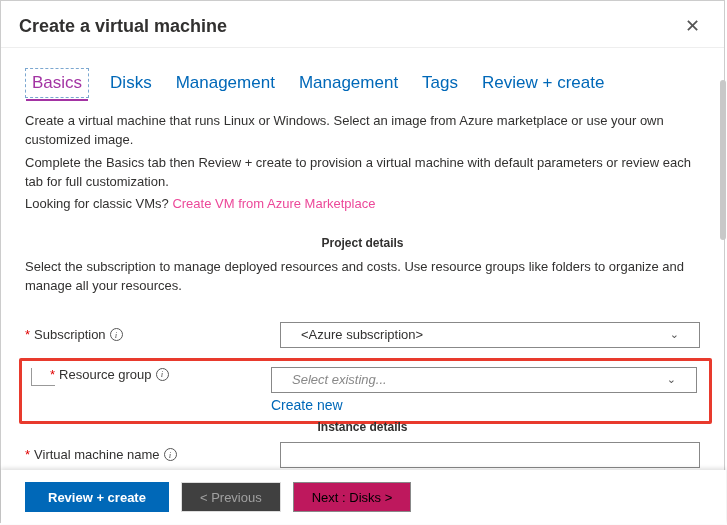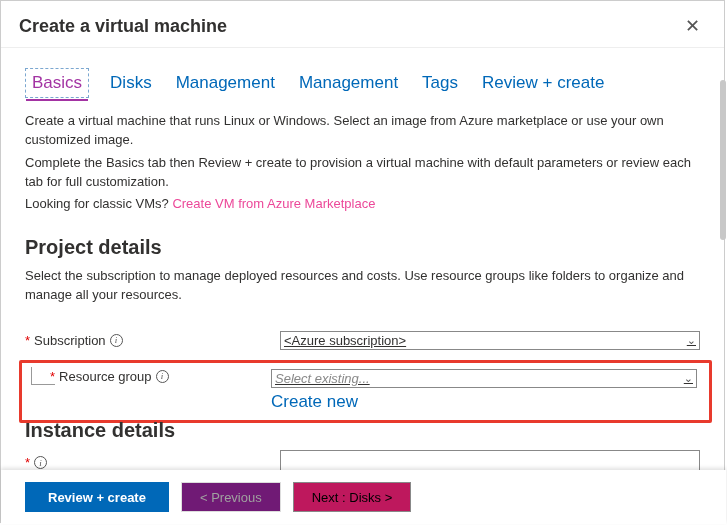--- a/index.html
+++ b/index.html
@@ -80,23 +80,24 @@
     background: #a333a3;
   }
   .intro {
     color: #323130;
     line-height: 1.45;
     margin-bottom: 4px;
   }
   .intro a { color: #ec4899; text-decoration: none; }
   .section-title {
     font-weight: 600;
-    font-size: 20px;
+    font-size: 12px;
     margin: 22px 0 8px 0;
     color: #323130;
+    text-align: center;
   }
   .section-desc {
     line-height: 1.45;
     margin-bottom: 26px;
   }
   .form-row {
     display: flex;
     align-items: center;
     margin-bottom: 10px;
   }
@@ -115,46 +116,45 @@
     border: 1px solid #555;
     border-radius: 50%;
     font-size: 9px;
     font-style: italic;
     font-family: Georgia, serif;
     color: #555;
   }
   .field-col { flex: 1; }
   .dropdown {
     width: 100%;
-    height: 19px;
+    height: 26px;
     border: 1px solid #888;
     display: flex;
     align-items: center;
     justify-content: space-between;
-    padding: 0 3px;
+    padding: 0 20px;
     background: #fff;
     cursor: pointer;
     font-size: 13px;
-    text-decoration: underline;
   }
   .dropdown .placeholder { color: #888; font-style: italic; }
   .chev {
     font-size: 11px;
     color: #555;
   }
   .textinput {
     width: 100%;
     height: 26px;
     border: 1px solid #888;
     padding: 0 8px;
     font-size: 13px;
   }
   .link-small {
     color: #0068b8;
-    font-size: 17px;
+    font-size: 14px;
     text-decoration: none;
     display: inline-block;
     margin-top: 4px;
   }
   .highlight-box {
     border: 3px solid #e83a2d;
     border-radius: 2px;
     padding: 6px 12px 8px 28px;
     margin: 6px -12px 6px -6px;
   }
@@ -188,21 +188,21 @@
     background: #be185d;
   }
   .btn-primary {
     background: #0068b8;
     color: #fff;
     border: 1px solid #0068b8;
     font-weight: 600;
     padding: 0 22px;
   }
   .btn-disabled {
-    background: #701a75;
+    background: #404040;
     color: #a0a0a0;
     border: 1px solid #ddd;
     cursor: default;
   }
 </style>
 </head>
 <body>
 
 <div class="panel">
   <div class="header">
@@ -263,20 +263,21 @@
 
     <div style="display:flex; margin-top:-54px; margin-bottom:34px; pointer-events:none;">
       <div class="indent-line"></div>
     </div>
 
     <div class="section-title">Instance details</div>
 
     <div class="form-row">
       <div class="label-col">
         <span class="req">*</span>
+        <span>Virtual machine name</span>
         <span class="info-icon">i</span>
       </div>
       <div class="field-col">
         <input class="textinput" type="text" value="" style="">
       </div>
     </div>
 
   </div>
 
   <div class="scrollbar-thumb"></div>

